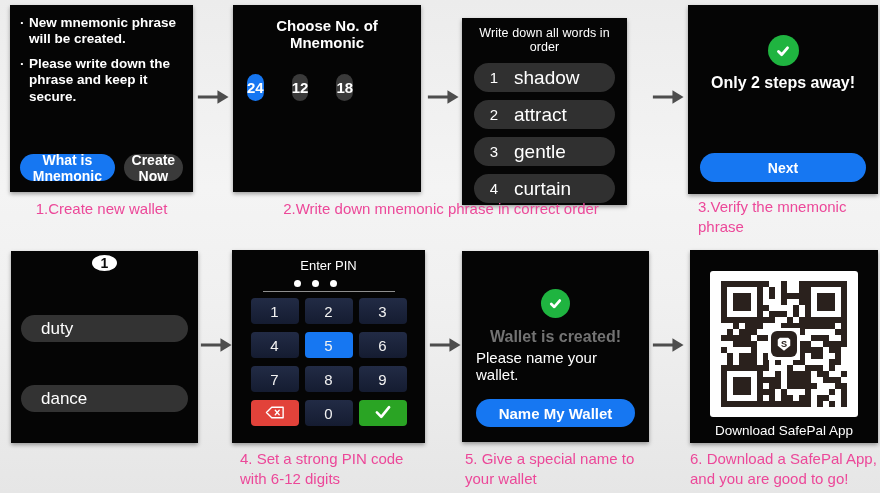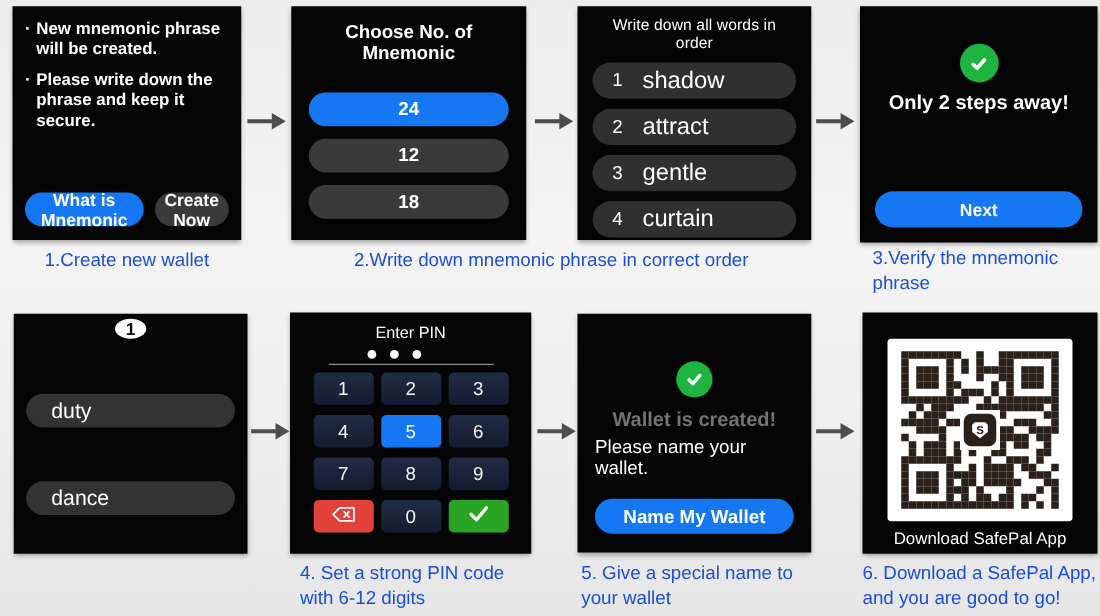--- a/index.html
+++ b/index.html
@@ -27,25 +27,25 @@
 
   
   .p1 { left:10px; top:5px; width:183px; height:187px; padding:10px 10px 11px 10px; }
   .bullet-row { display:grid; grid-template-columns:9px 1fr; font-size:13.5px; font-weight:700; line-height:1.22; margin-bottom:8px; }
   .p1 .btns { margin-top:auto; display:flex; flex-direction:row; gap:9px; }
   .p1 .pill { height:27px; font-size:14px; }
 
   
   .p2 { left:233px; top:5px; width:188px; height:187px; padding:12px 14px; }
   .p2 .title { text-align:center; font-size:15px; font-weight:700; }
-  .p2 .opts { margin-top:23px; display:flex; flex-direction:column; gap:10px; }
+  .p2 .opts { margin-top:23px; display:flex; gap:28px; }
   .p2 .pill { height:27px; font-size:15px; }
 
   
-  .p3 { left:462px; top:5px; width:187px; height:187px; padding:8px 12px 6px 12px; }
+  .p3 { left:462px; top:18px; width:165px; height:187px; padding:8px 12px 6px 12px; }
   .p3 .title { text-align:center; font-size:12.5px; font-weight:400; letter-spacing:.1px; }
   .p3 .rows { margin-top:9px; display:flex; flex-direction:column; gap:8px; }
   .word-row { background:#303030; border-radius:15px; height:29px; display:grid; grid-template-columns:40px 1fr; align-items:center; }
   .word-row .idx { text-align:center; font-size:15px; }
   .word-row .word { font-size:19px; font-weight:400; }
 
   
   .p4 { left:688px; top:5px; width:190px; height:189px; padding:14px 12px 12px 12px; align-items:center; }
   .check-circle { border-radius:50%; background:#1fb440; display:flex; align-items:center; justify-content:center; }
   .p4 .check-circle { width:31px; height:31px; margin-top:16px; }
@@ -92,21 +92,21 @@
   .qr-logo-inner { width:26px; height:26px; background:#2a211d; border-radius:6px; display:flex; align-items:center; justify-content:center; }
   .p8 .qr-label { margin-top:6px; font-size:13.5px; font-weight:400; }
 
   
   .arrow { position:absolute; width:32px; height:20px; }
   .arrow svg { display:block; width:100%; height:100%; }
   .a1 { left:197px; top:87px; } .a2 { left:427px; top:87px; } .a3 { left:652px; top:87px; }
   .a4 { left:200px; top:335px; } .a5 { left:429px; top:335px; } .a6 { left:652px; top:335px; }
 
   
-  .caption { position:absolute; color:#1d4ed8; font-size:15px; line-height:1.3; }
+  .caption { position:absolute; color:#ec4899; font-size:15px; line-height:1.3; }
   .cap1 { left:10px;  top:199px; width:183px; text-align:center; }
   .cap2 { left:233px; top:199px; width:416px; text-align:center; }
   .cap3 { left:698px; top:197px; width:170px; text-align:left; }
   .cap4 { left:240px; top:449px; width:190px; }
   .cap5 { left:465px; top:449px; width:190px; }
   .cap6 { left:690px; top:449px; width:195px; }
 </style>
 </head>
 <body>
 

